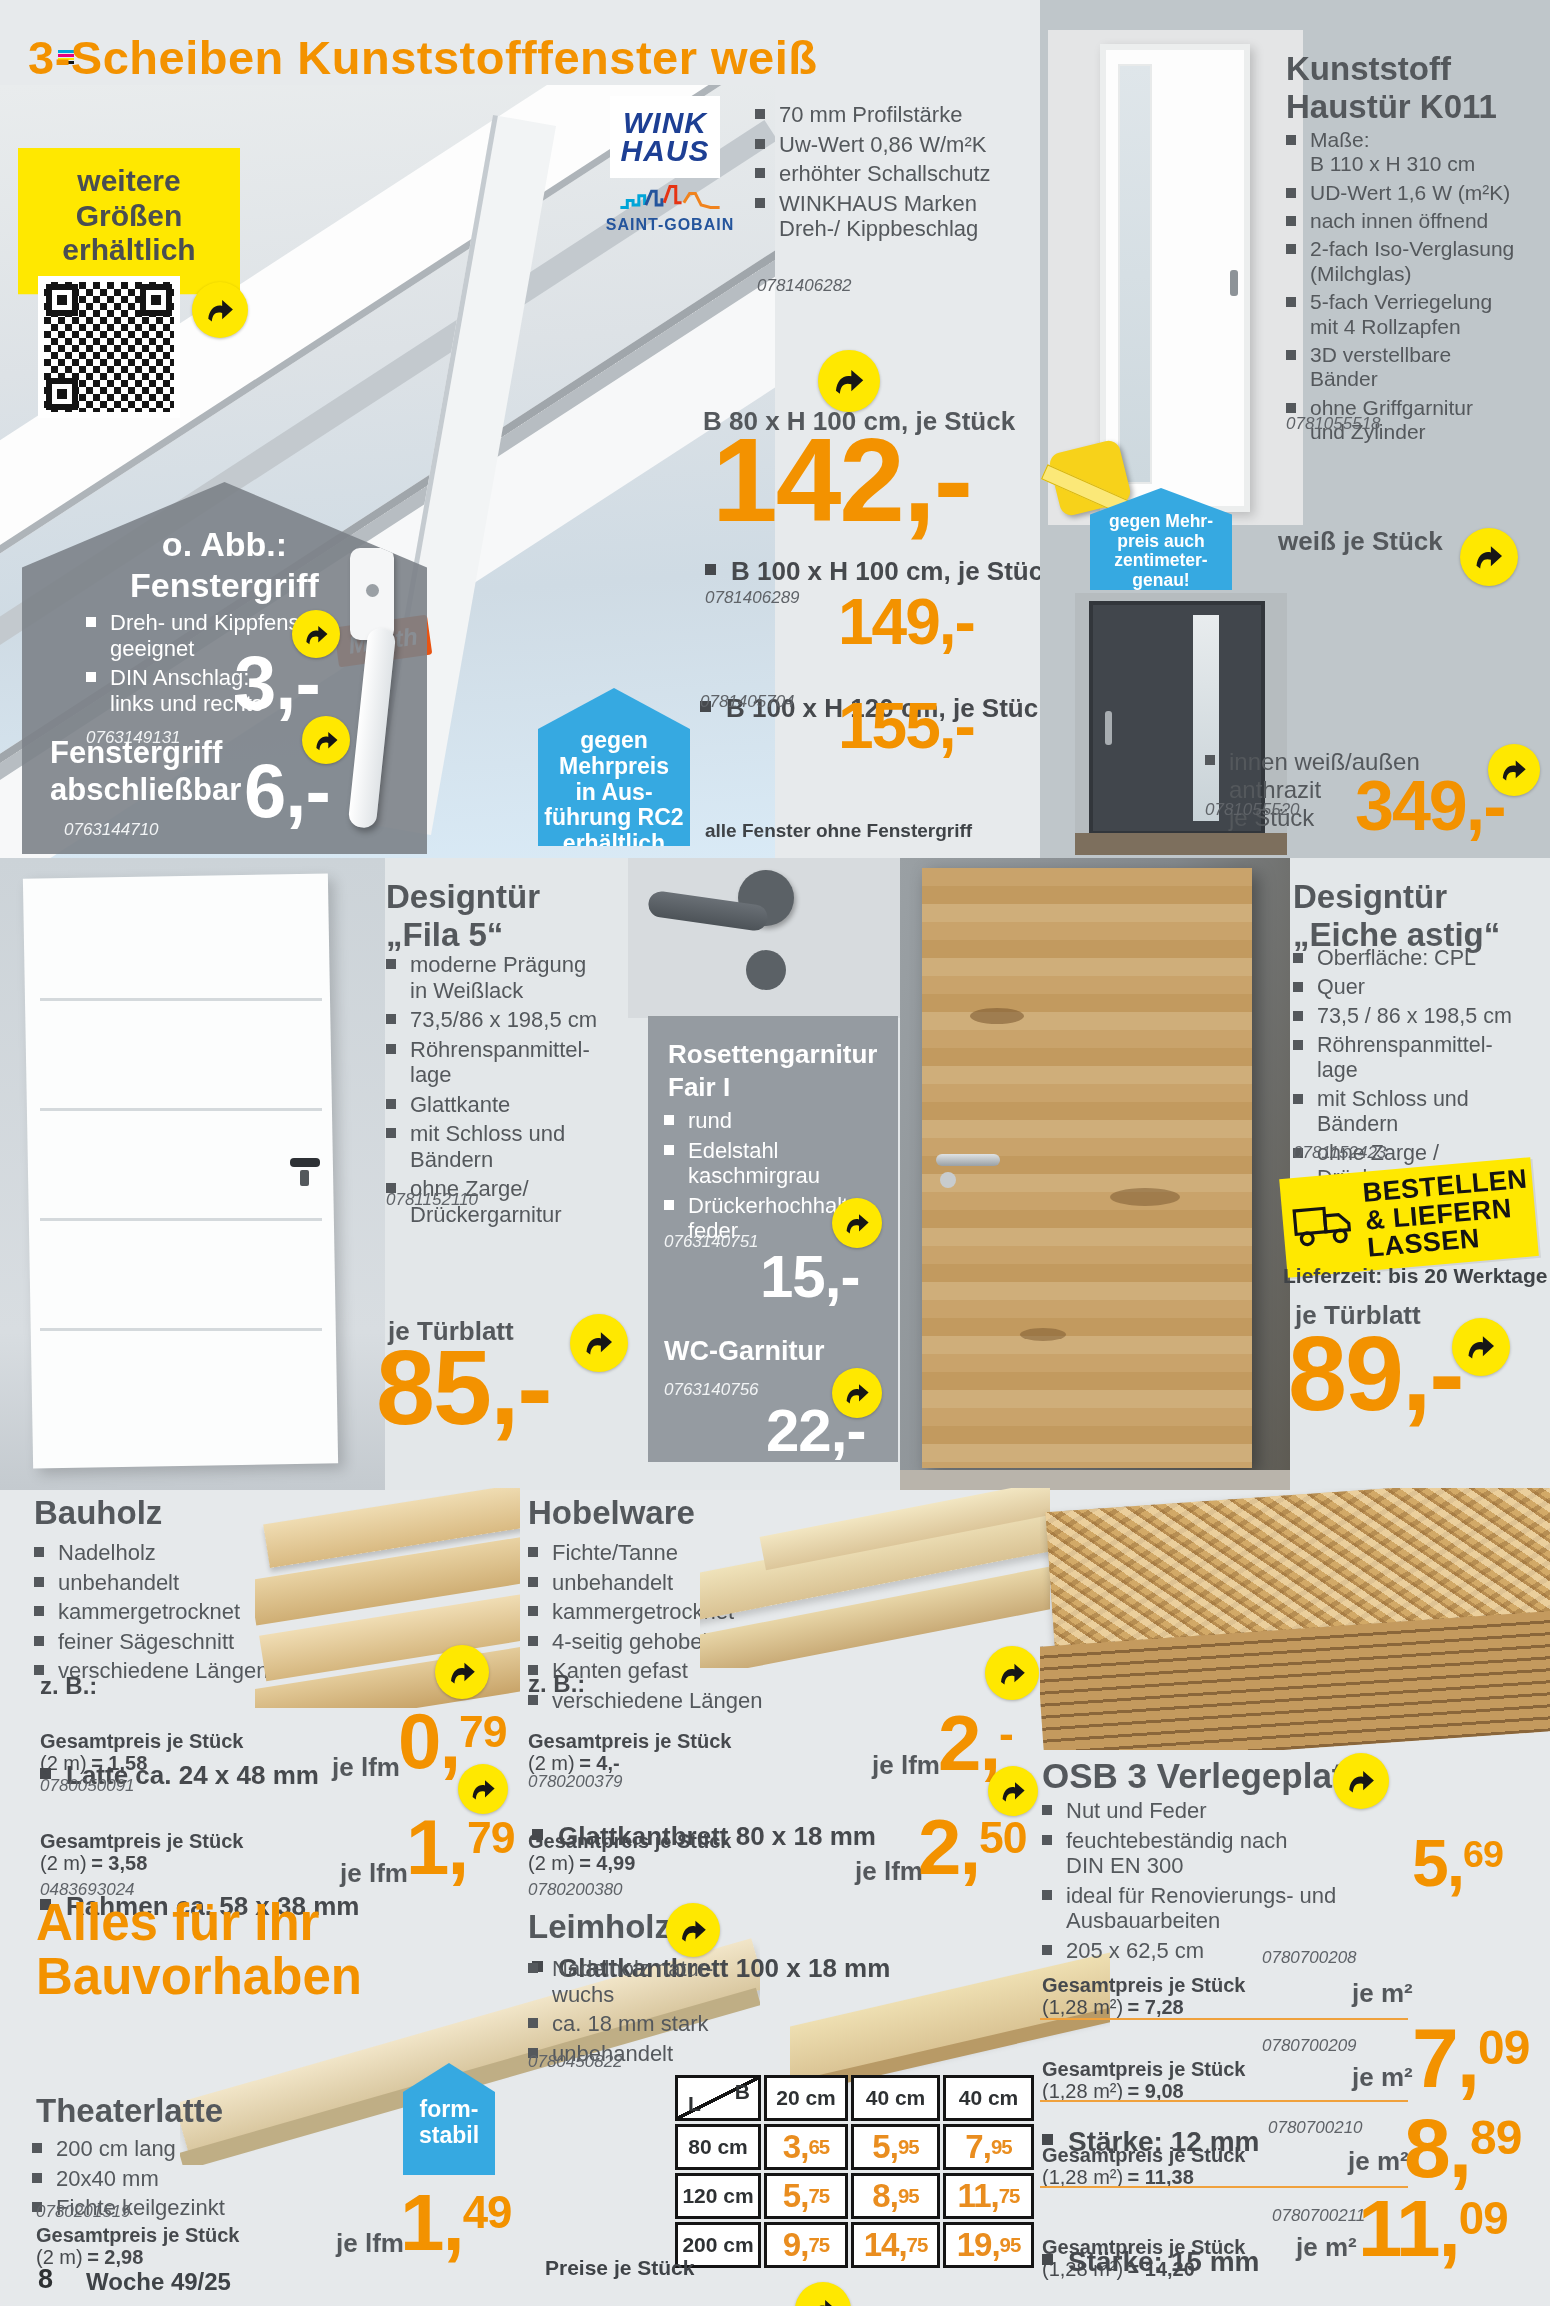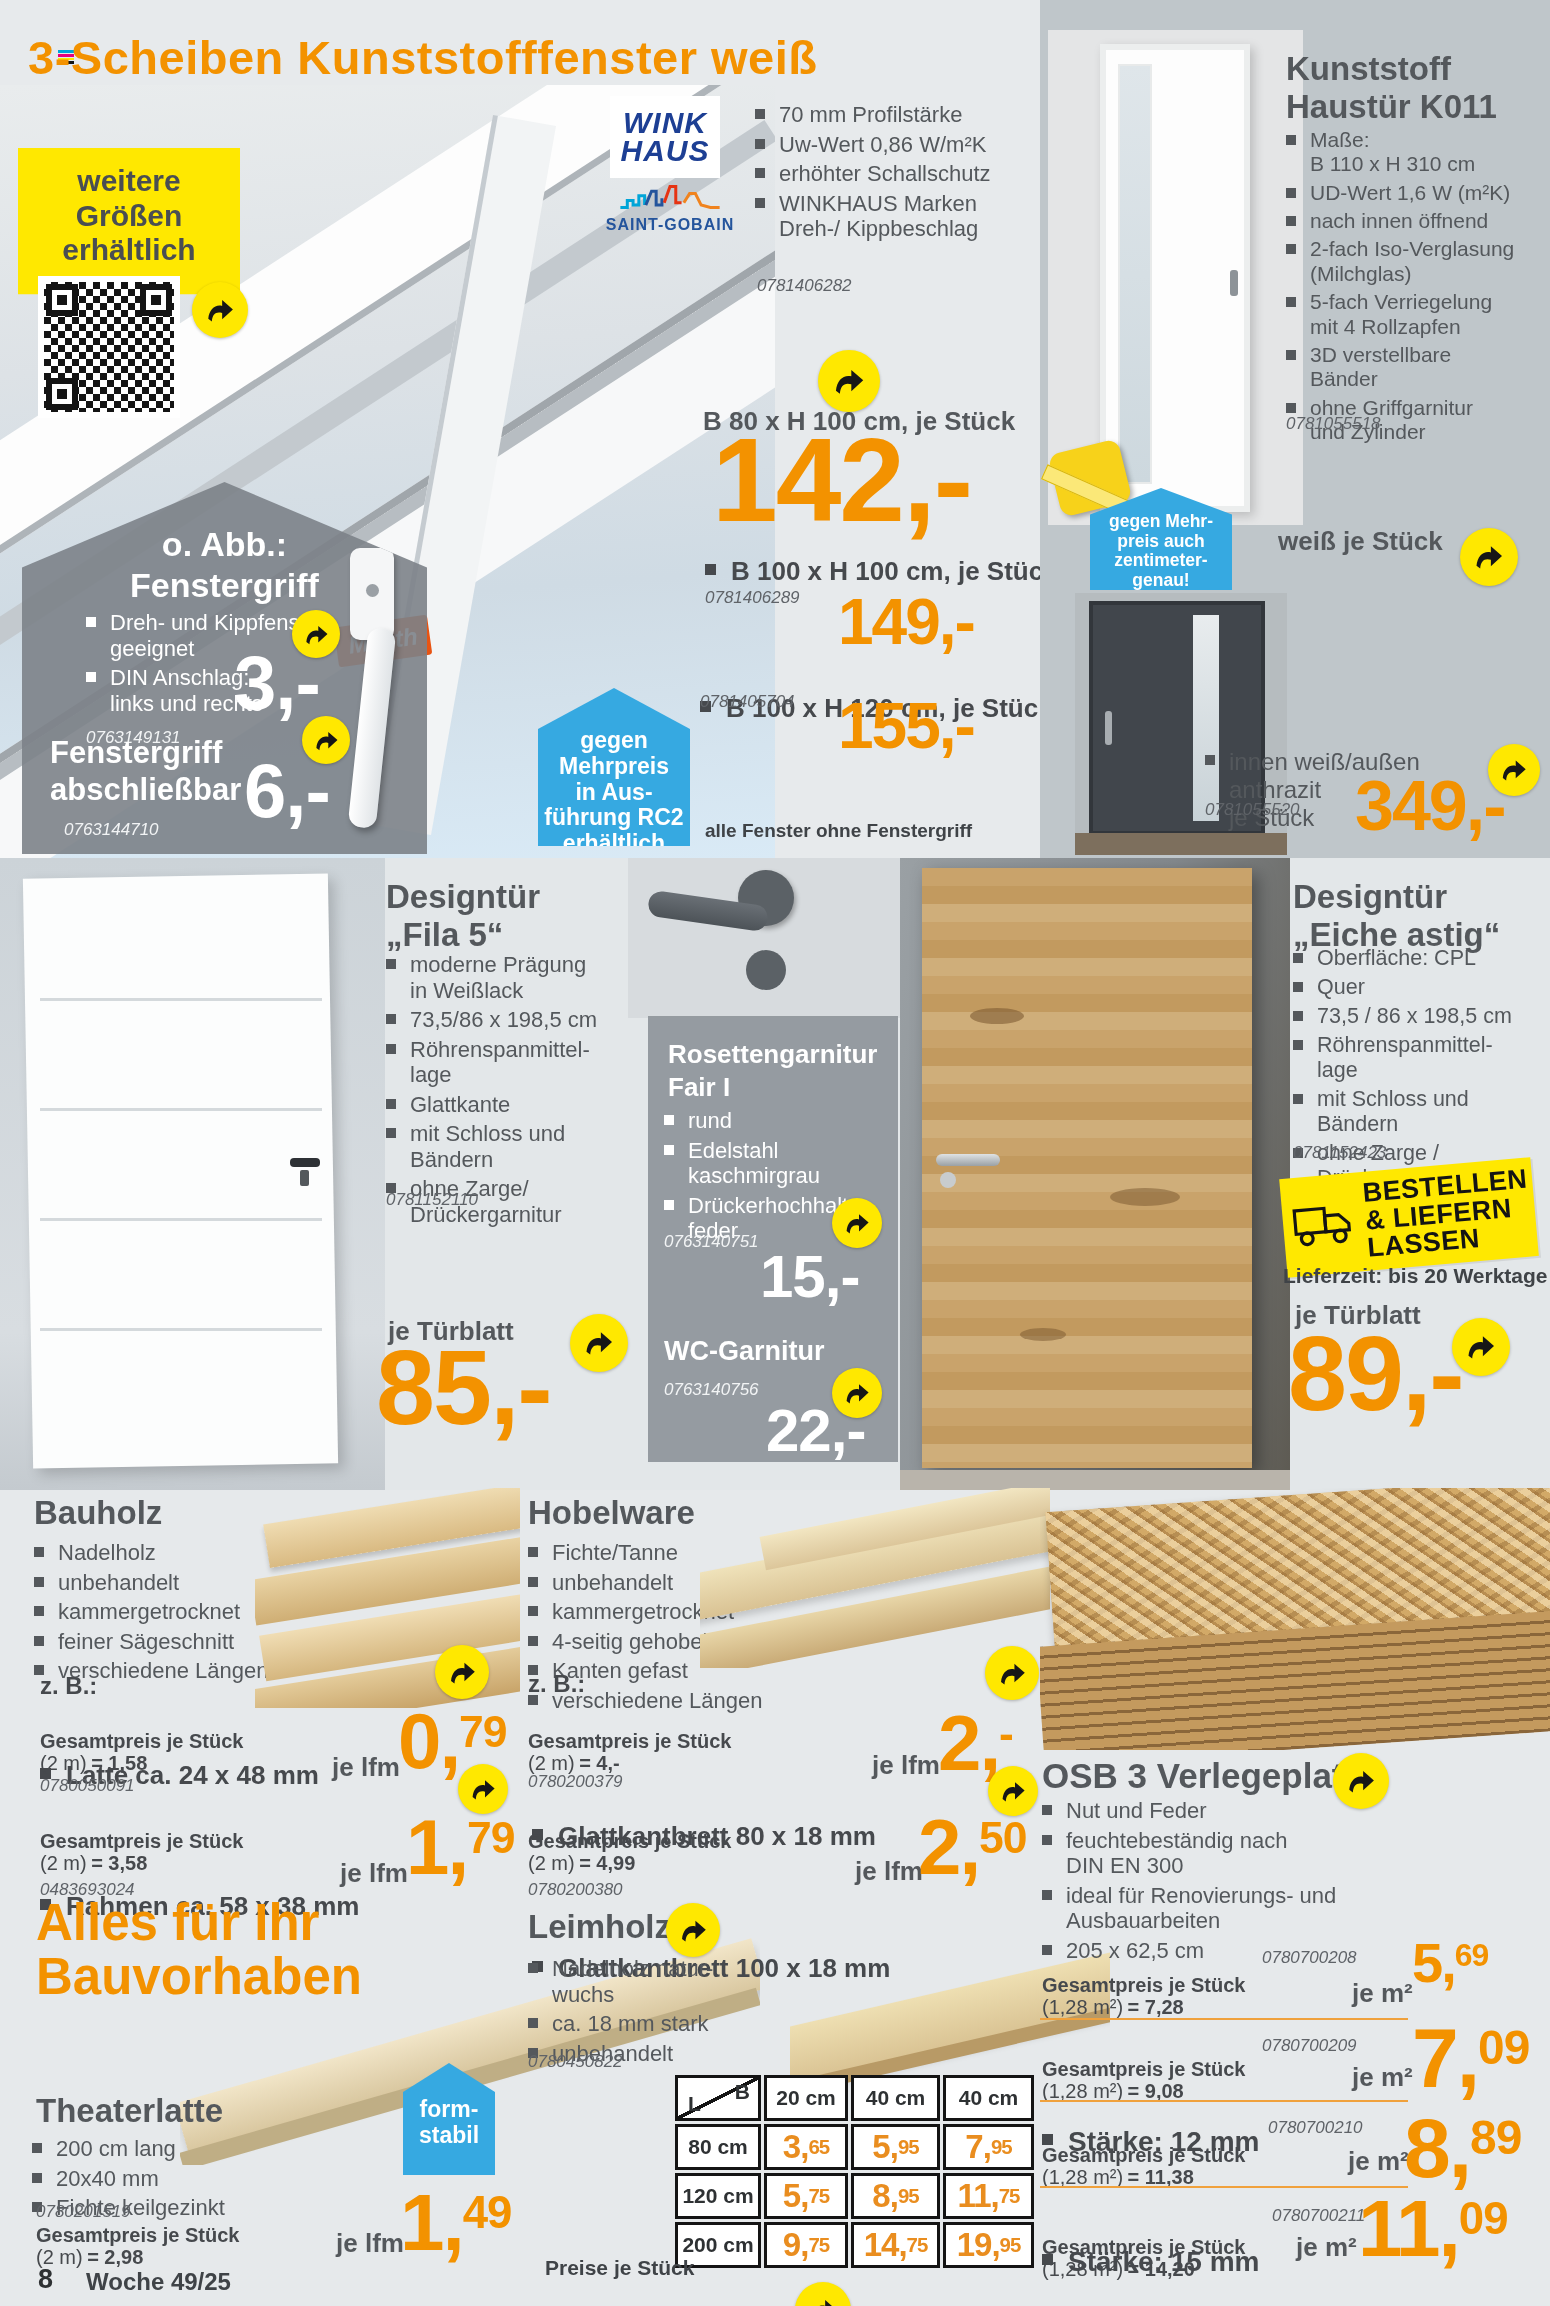--- a/index.html
+++ b/index.html
@@ -575,21 +575,21 @@
     <li>ideal für Renovierungs- und
 Ausbauarbeiten</li>
     <li>205 x 62,5 cm</li>
   </ul>
 
   <div class="abs iname" style="left:1040px;top:1940px;font-size:28px">Stärke: 12 mm</div>
   <div class="art abs" style="left:1262px;top:1948px">0780700208</div>
   <div class="abs gp" style="left:1042px;top:1974px">Gesamtpreis je Stück</div>
   <div class="abs" style="left:1042px;top:1996px"><span class="gpv">(1,28 m²)</span> <b class="gpv b">= 7,28</b></div>
   <div class="abs lbl" style="left:1352px;top:1978px">je m²</div>
-  <div class="abs price-o" style="left:1412px;top:1940px;font-size:56px">
+  <div class="abs price-o" style="left:1412px;top:1836px;font-size:66px">
     <span>5,</span><span class="cents">69</span>
   </div>
   <div class="divider-o" style="left:1040px;top:2018px;width:368px"></div>
 
   <div class="abs iname" style="left:1040px;top:2028px;font-size:28px">Stärke: 15 mm</div>
   <div class="art abs" style="left:1262px;top:2036px">0780700209</div>
   <div class="abs gp" style="left:1042px;top:2058px">Gesamtpreis je Stück</div>
   <div class="abs" style="left:1042px;top:2080px"><span class="gpv">(1,28 m²)</span> <b class="gpv b">= 9,08</b></div>
   <div class="abs lbl" style="left:1352px;top:2062px">je m²</div>
   <div class="abs price-o" style="left:1412px;top:2024px;font-size:84px">

